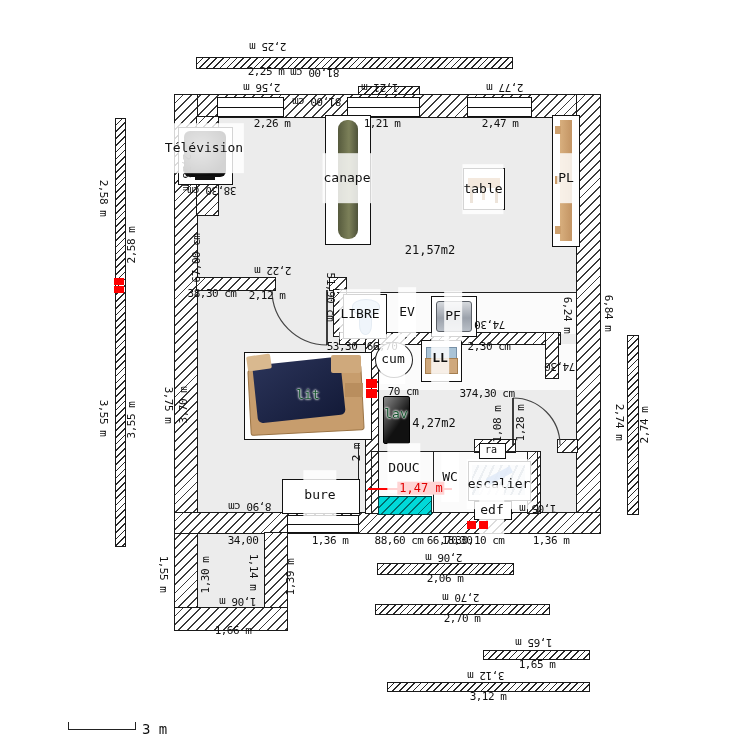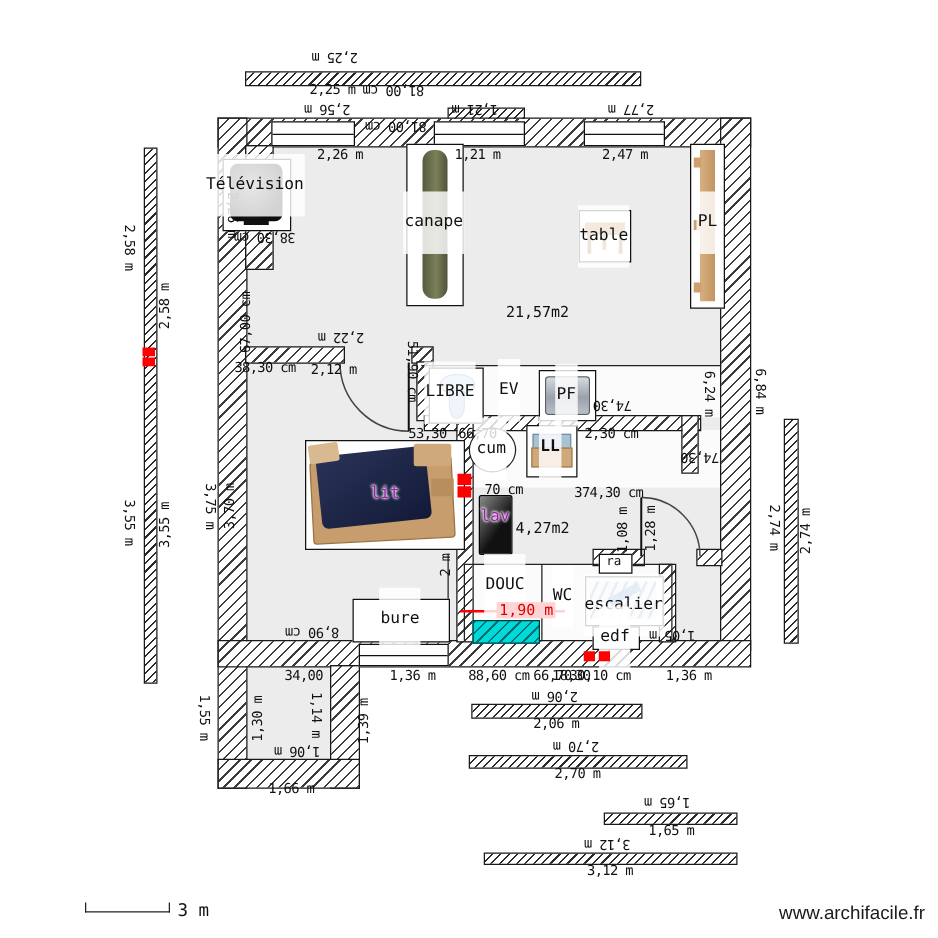--- a/index.html
+++ b/index.html
@@ -14,21 +14,21 @@
   .window{position:absolute;background:#fff;border:1.2px solid #111;z-index:6;display:flex;align-items:center}
   .window::before{content:"";width:100%;height:1px;background:#111}
   .line{position:absolute;background:#222;z-index:7}
   .fbox{position:absolute;background:#fff;border:1px solid #111;z-index:10}
   .part{position:absolute}
   .redmark{position:absolute;background:#ff0000;z-index:35}
   .redline{position:absolute;background:#ff0000;z-index:28}
   .lbl{position:absolute;white-space:nowrap;font-size:11px;color:#111;z-index:30;letter-spacing:-.5px;line-height:1.05}
   .room{font-size:13px;letter-spacing:0;background:rgba(255,255,255,.82);padding:18px 1px}
   .roomsm{font-size:10px;letter-spacing:0;background:#fff;padding:0 1px}
-  .roomglow{font-size:13px;letter-spacing:0;color:#a21caf;text-shadow:0 0 2px #fff,0 0 2px #fff,0 0 3px #fff}
+  .roomglow{font-size:13px;letter-spacing:0;color:#14532d;text-shadow:0 0 2px #fff,0 0 2px #fff,0 0 3px #fff}
   .reddim{color:#e10000;background:#ffd4d4;font-size:12px;letter-spacing:0;padding:0 2px}
   .area{font-size:12px;letter-spacing:0}
   .cum{position:absolute;background:#fff;border:1.5px solid #222;border-radius:50%;z-index:10}
   .shower{position:absolute;z-index:11;border:1px solid #013c3c;
           background:repeating-linear-gradient(135deg,rgba(0,0,0,.5) 0,rgba(0,0,0,.5) 1.3px,transparent 1.3px,transparent 6.5px),#00d9d9}
   .lav{position:absolute;z-index:10;background:linear-gradient(125deg,#8a8a8a,#111 60%);border:1px solid #000;border-radius:2px}
   #footer-scale{position:absolute;left:68px;top:722px;width:66px;height:7px;z-index:40;
                 border-left:1.5px solid #222;border-right:1.5px solid #222;border-bottom:1.5px solid #222}
   #scale-text{position:absolute;left:142px;top:721px;font-size:14px;color:#111;z-index:40}
   #site-text{position:absolute;left:545px;top:722px;width:195px;text-align:right;z-index:40;
@@ -201,21 +201,21 @@
       <div class="lbl roomglow" style="left: 308px; top: 395px; transform: translate(-50%, -50%) rotate(0deg);">lit</div>
       <div class="lbl" style="left: 403px; top: 392px; transform: translate(-50%, -50%) rotate(0deg);">70 cm</div>
       <div class="lbl roomglow" style="left: 396px; top: 414px; transform: translate(-50%, -50%) rotate(0deg);">lav</div>
       <div class="lbl area" style="left: 434px; top: 423px; transform: translate(-50%, -50%) rotate(0deg);">4,27m2</div>
       <div class="lbl" style="left: 357px; top: 452px; transform: translate(-50%, -50%) rotate(-90deg);">2 m</div>
       <div class="lbl room" style="left: 404px; top: 468px; transform: translate(-50%, -50%) rotate(0deg);">DOUC</div>
       <div class="lbl room" style="left: 450px; top: 477px; transform: translate(-50%, -50%) rotate(0deg);">WC</div>
       <div class="lbl room" style="left: 499px; top: 484px; transform: translate(-50%, -50%) rotate(0deg);">escalier</div>
       <div class="lbl roomsm" style="left: 491px; top: 450px; transform: translate(-50%, -50%) rotate(0deg);">ra</div>
       <div class="lbl room" style="left: 492px; top: 510px; transform: translate(-50%, -50%) rotate(0deg);">edf</div>
-      <div class="lbl reddim" style="left: 421px; top: 488px; transform: translate(-50%, -50%) rotate(0deg);">1,90 m</div>
+      <div class="lbl reddim" style="left: 421px; top: 488px; transform: translate(-50%, -50%) rotate(0deg);">1,47 m</div>
       <div class="lbl" style="left: 538px; top: 508px; transform: translate(-50%, -50%) rotate(180deg);">1,05 m</div>
       <div class="lbl room" style="left: 320px; top: 495px; transform: translate(-50%, -50%) rotate(0deg);">bure</div>
       <div class="lbl" style="left: 250px; top: 506px; transform: translate(-50%, -50%) rotate(180deg);">8,90 cm</div>
       <div class="lbl" style="left: 567px; top: 315px; transform: translate(-50%, -50%) rotate(90deg);">6,24 m</div>
       <div class="lbl" style="left: 608px; top: 313px; transform: translate(-50%, -50%) rotate(90deg);">6,84 m</div>
       <div class="lbl" style="left: 619px; top: 422px; transform: translate(-50%, -50%) rotate(90deg);">2,74 m</div>
       <div class="lbl" style="left: 645px; top: 425px; transform: translate(-50%, -50%) rotate(-90deg);">2,74 m</div>
       <div class="lbl" style="left: 243px; top: 541px; transform: translate(-50%, -50%) rotate(0deg);">34,00</div>
       <div class="lbl" style="left: 206px; top: 575px; transform: translate(-50%, -50%) rotate(-90deg);">1,30 m</div>
       <div class="lbl" style="left: 253px; top: 572px; transform: translate(-50%, -50%) rotate(90deg);">1,14 m</div>
@@ -238,14 +238,13 @@
       <div class="lbl" style="left: 486px; top: 675px; transform: translate(-50%, -50%) rotate(180deg);">3,12 m</div>
       <div class="lbl" style="left: 488px; top: 697px; transform: translate(-50%, -50%) rotate(0deg);">3,12 m</div>
       <div class="lbl room" style="left: 204px; top: 148px; transform: translate(-50%, -50%) rotate(0deg);">Télévision</div>
       <div class="lbl room" style="left: 566px; top: 178px; transform: translate(-50%, -50%) rotate(0deg);">PL</div>
       <div class="lbl room" style="left: 347px; top: 178px; transform: translate(-50%, -50%) rotate(0deg);">canape</div>
       <div class="lbl room" style="left: 483px; top: 189px; transform: translate(-50%, -50%) rotate(0deg);">table</div>
     </div>
 
   <div id="footer-scale"></div>
   <div id="scale-text">3 m</div>
-  <div id="site-text">www.archifacile.fr</div>
 </div>
 
 </body></html>

